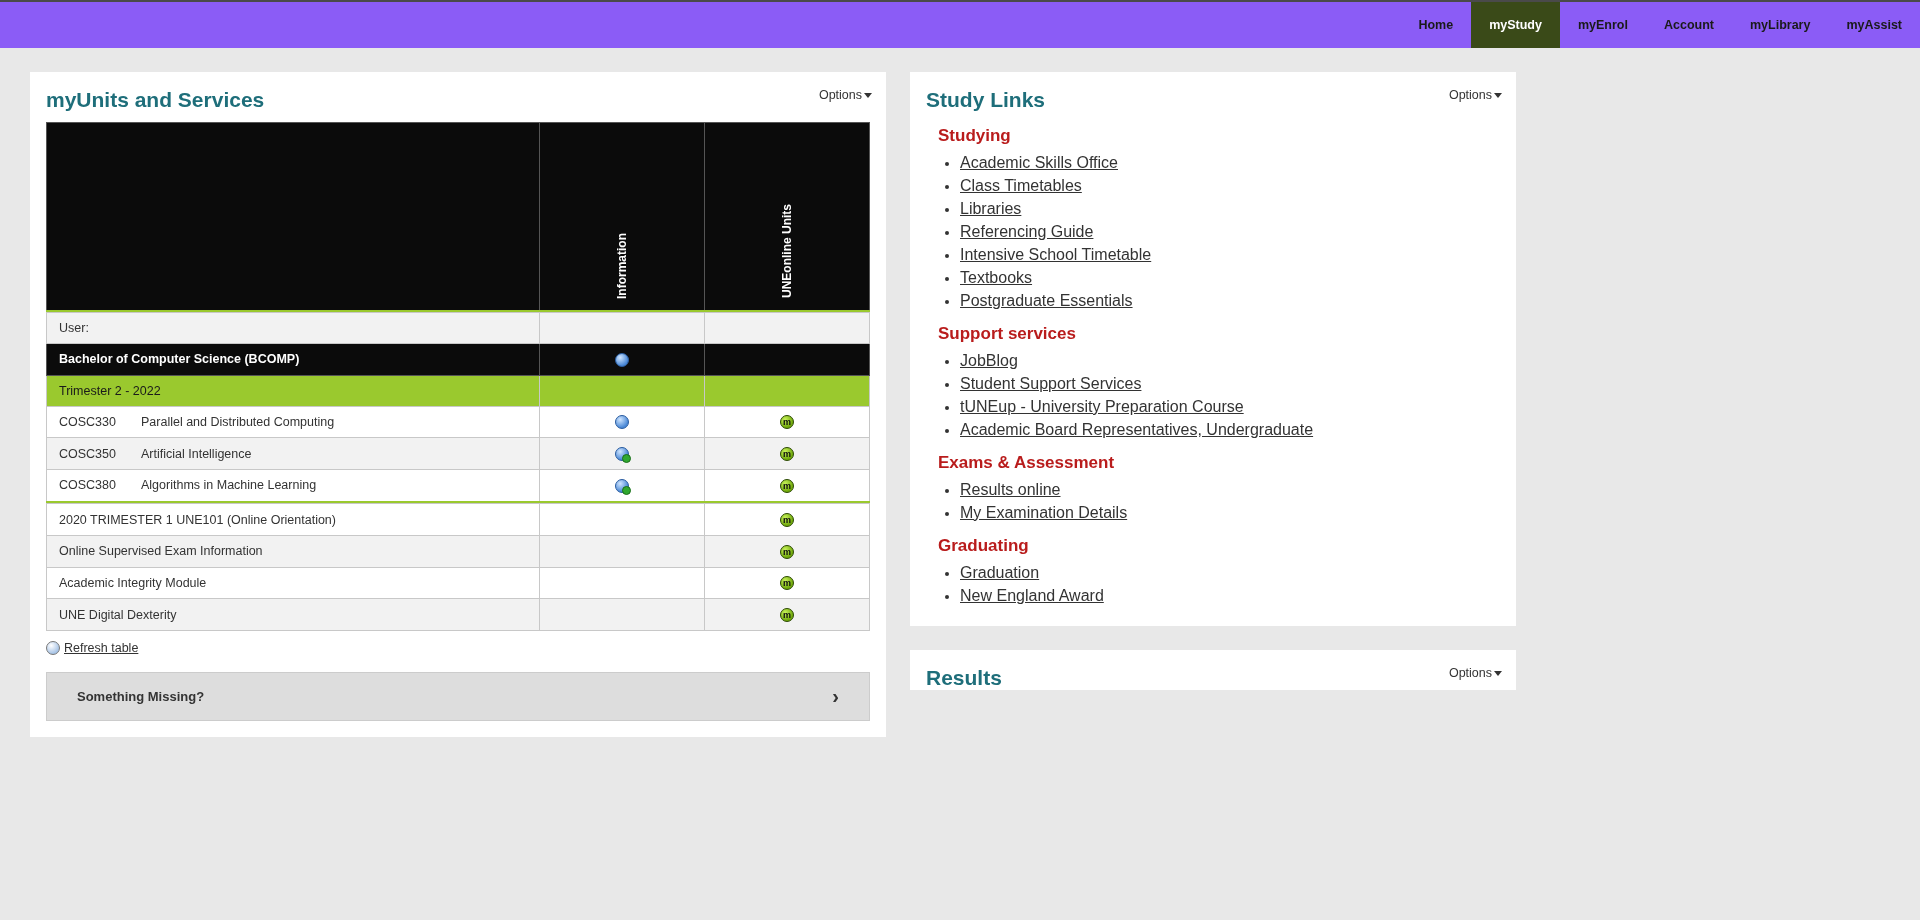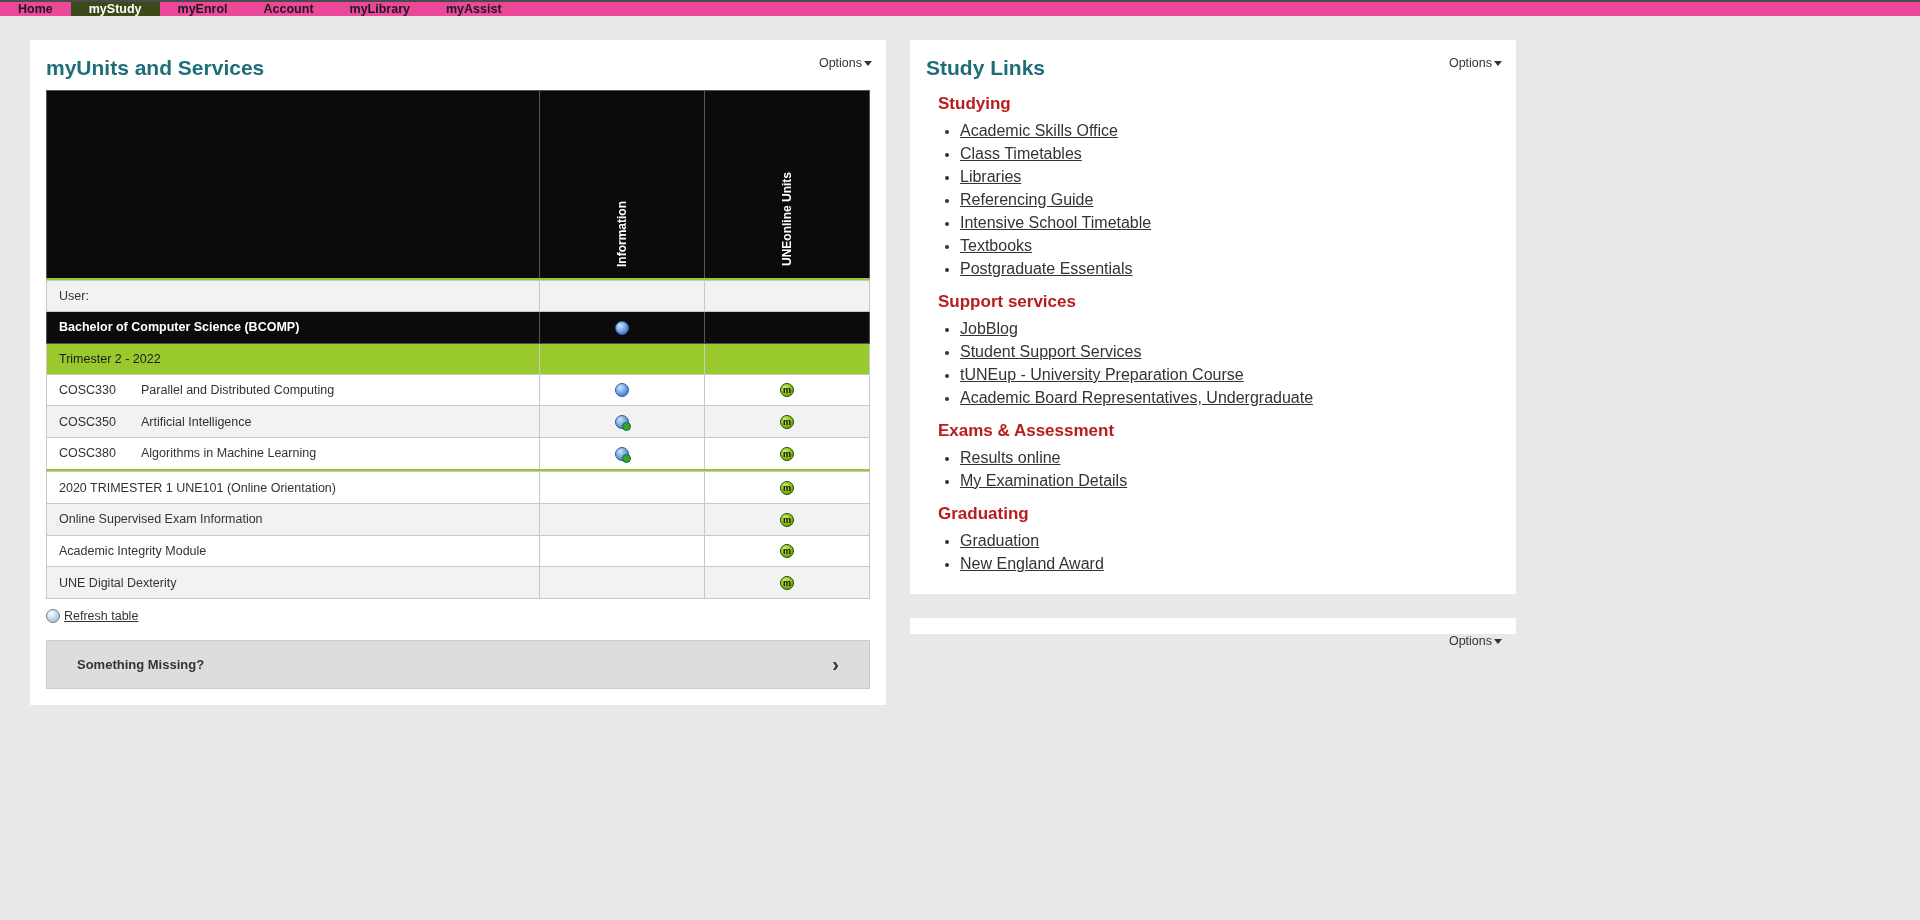--- a/index.html
+++ b/index.html
@@ -5,24 +5,25 @@
 * { box-sizing: border-box; margin: 0; padding: 0; }
 body {
   font-family: "Segoe UI", Tahoma, Verdana, sans-serif;
   font-size: 13px;
   background: #e8e8e8;
   color: #333;
 }
 
 
 .topnav {
-  background: #ec4899;
+  background: #8b5cf6;
   border-top: 2px solid #4a4a4a;
   display: flex;
-  height: 16px;
+  height: 48px;
+  justify-content: flex-end;
 }
 .topnav .nav-item {
   padding: 0 18px;
   display: flex;
   align-items: center;
   font-weight: 600;
   font-size: 12.5px;
   color: #1a1a1a;
   cursor: pointer;
 }
@@ -358,17 +359,18 @@
             </ul>
           </div>
       </div>
     </div>
 
     <div class="panel">
       <div class="panel-body" style="padding-bottom:0;">
         <div class="options-ctl">
           <span>Options</span><span class="caret"></span>
         </div>
+        <h2>Results</h2>
       </div>
     </div>
 
   </div>
 </div>
 
 </body></html>

